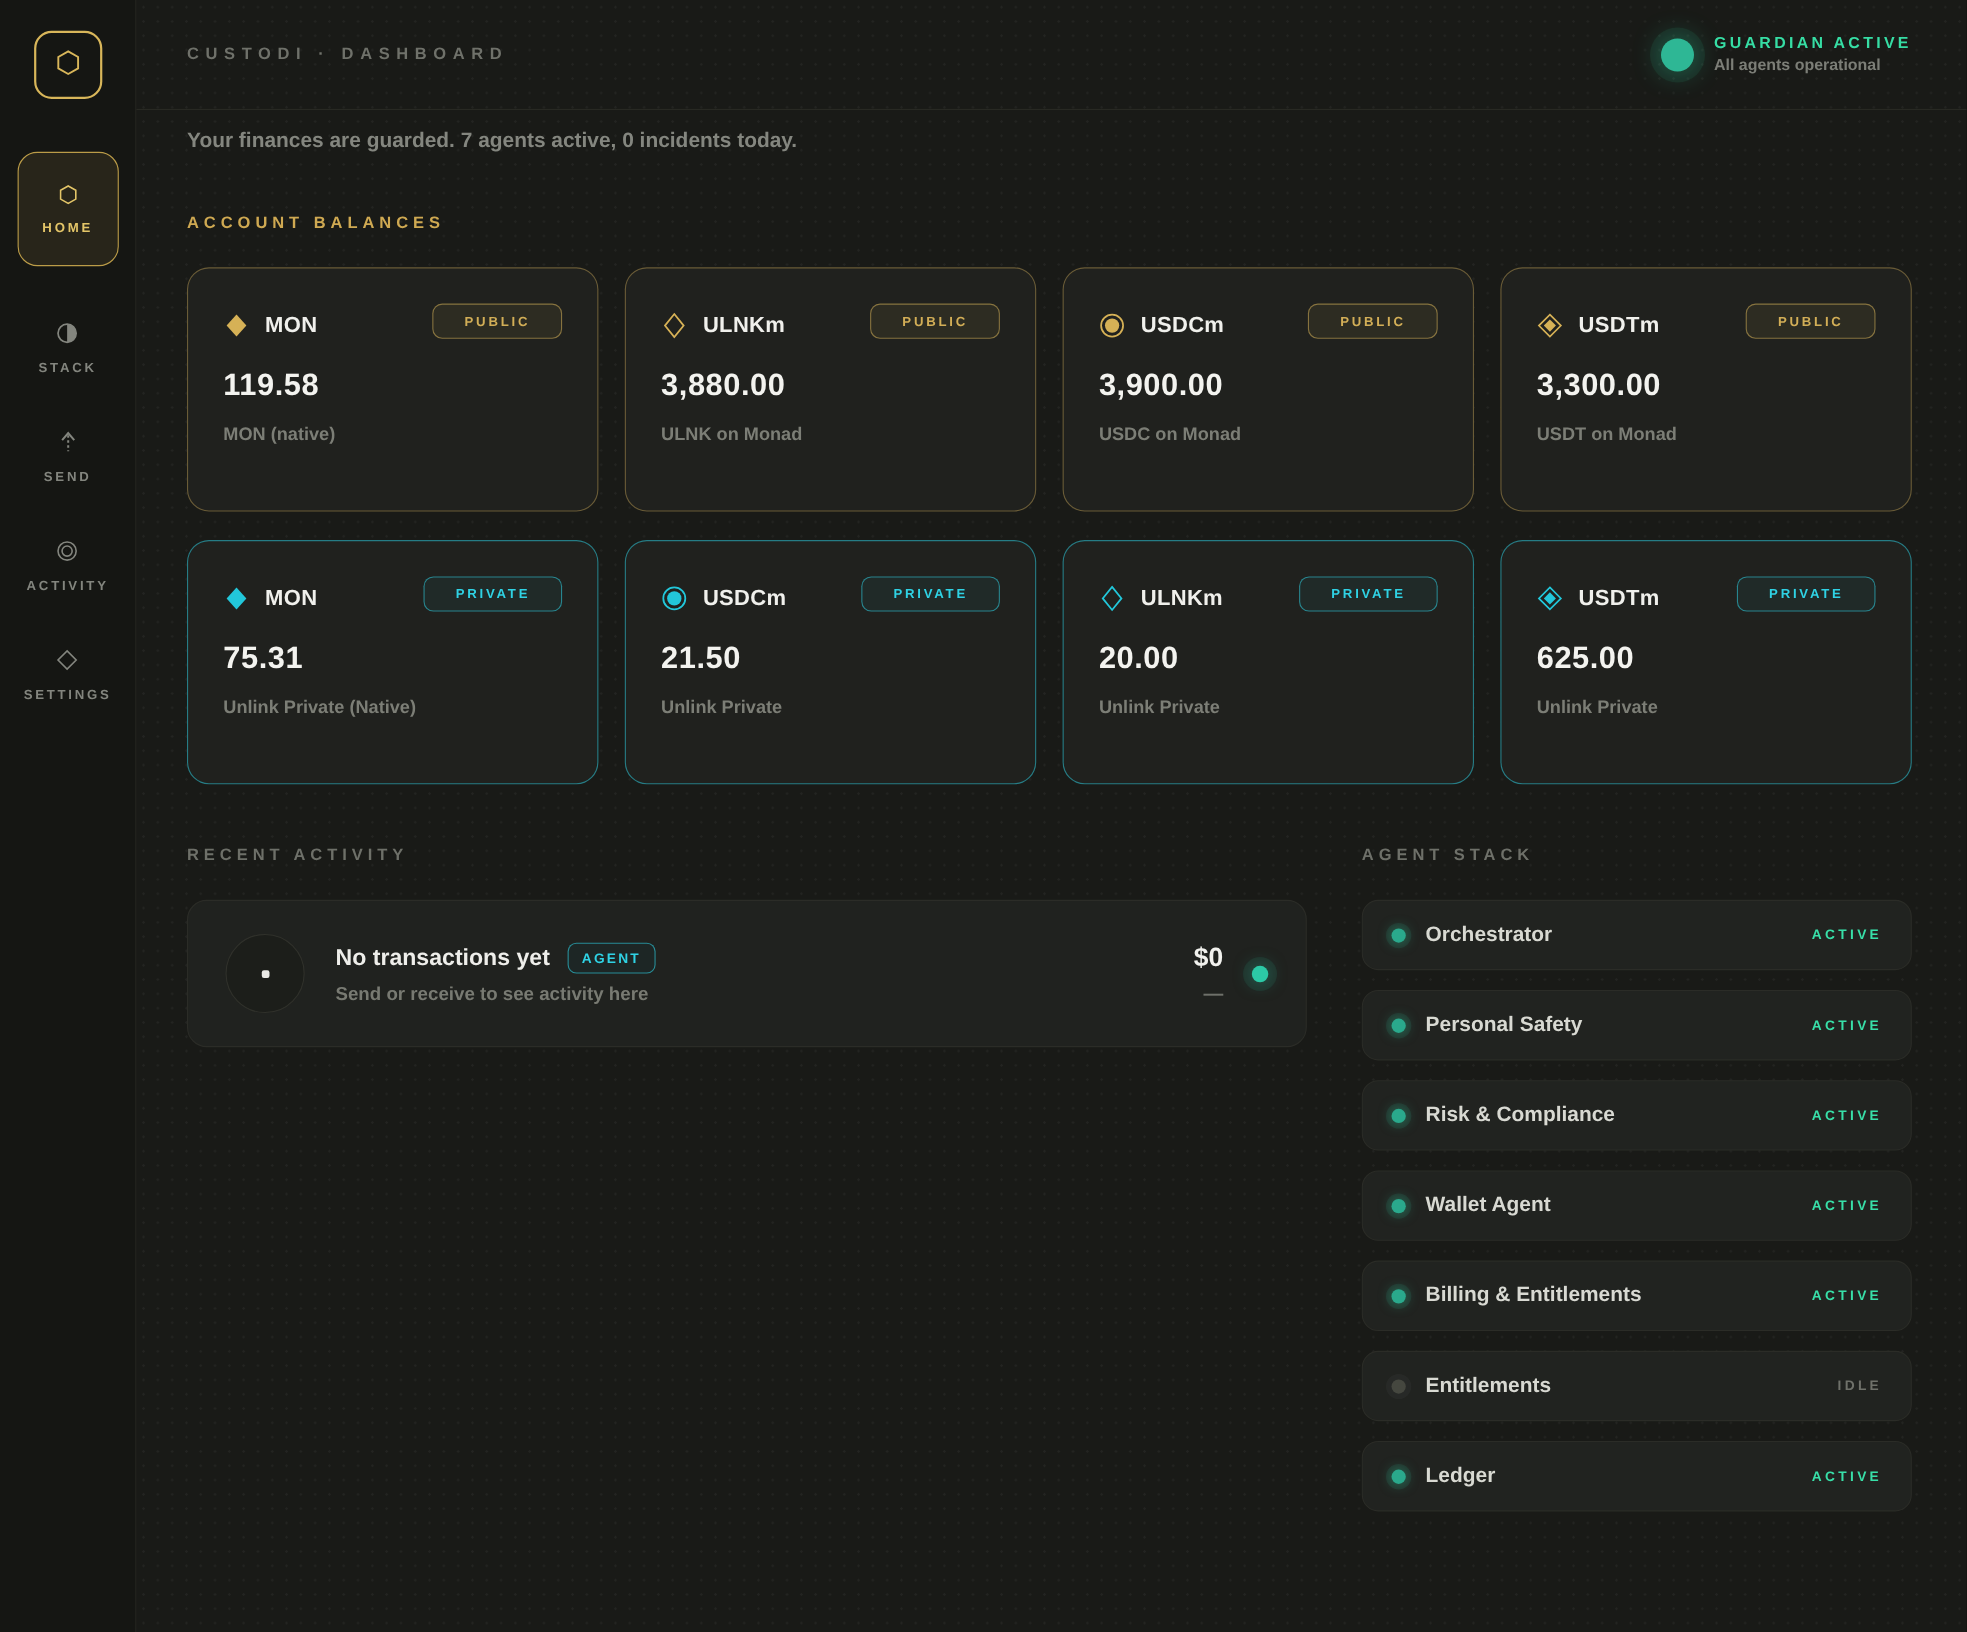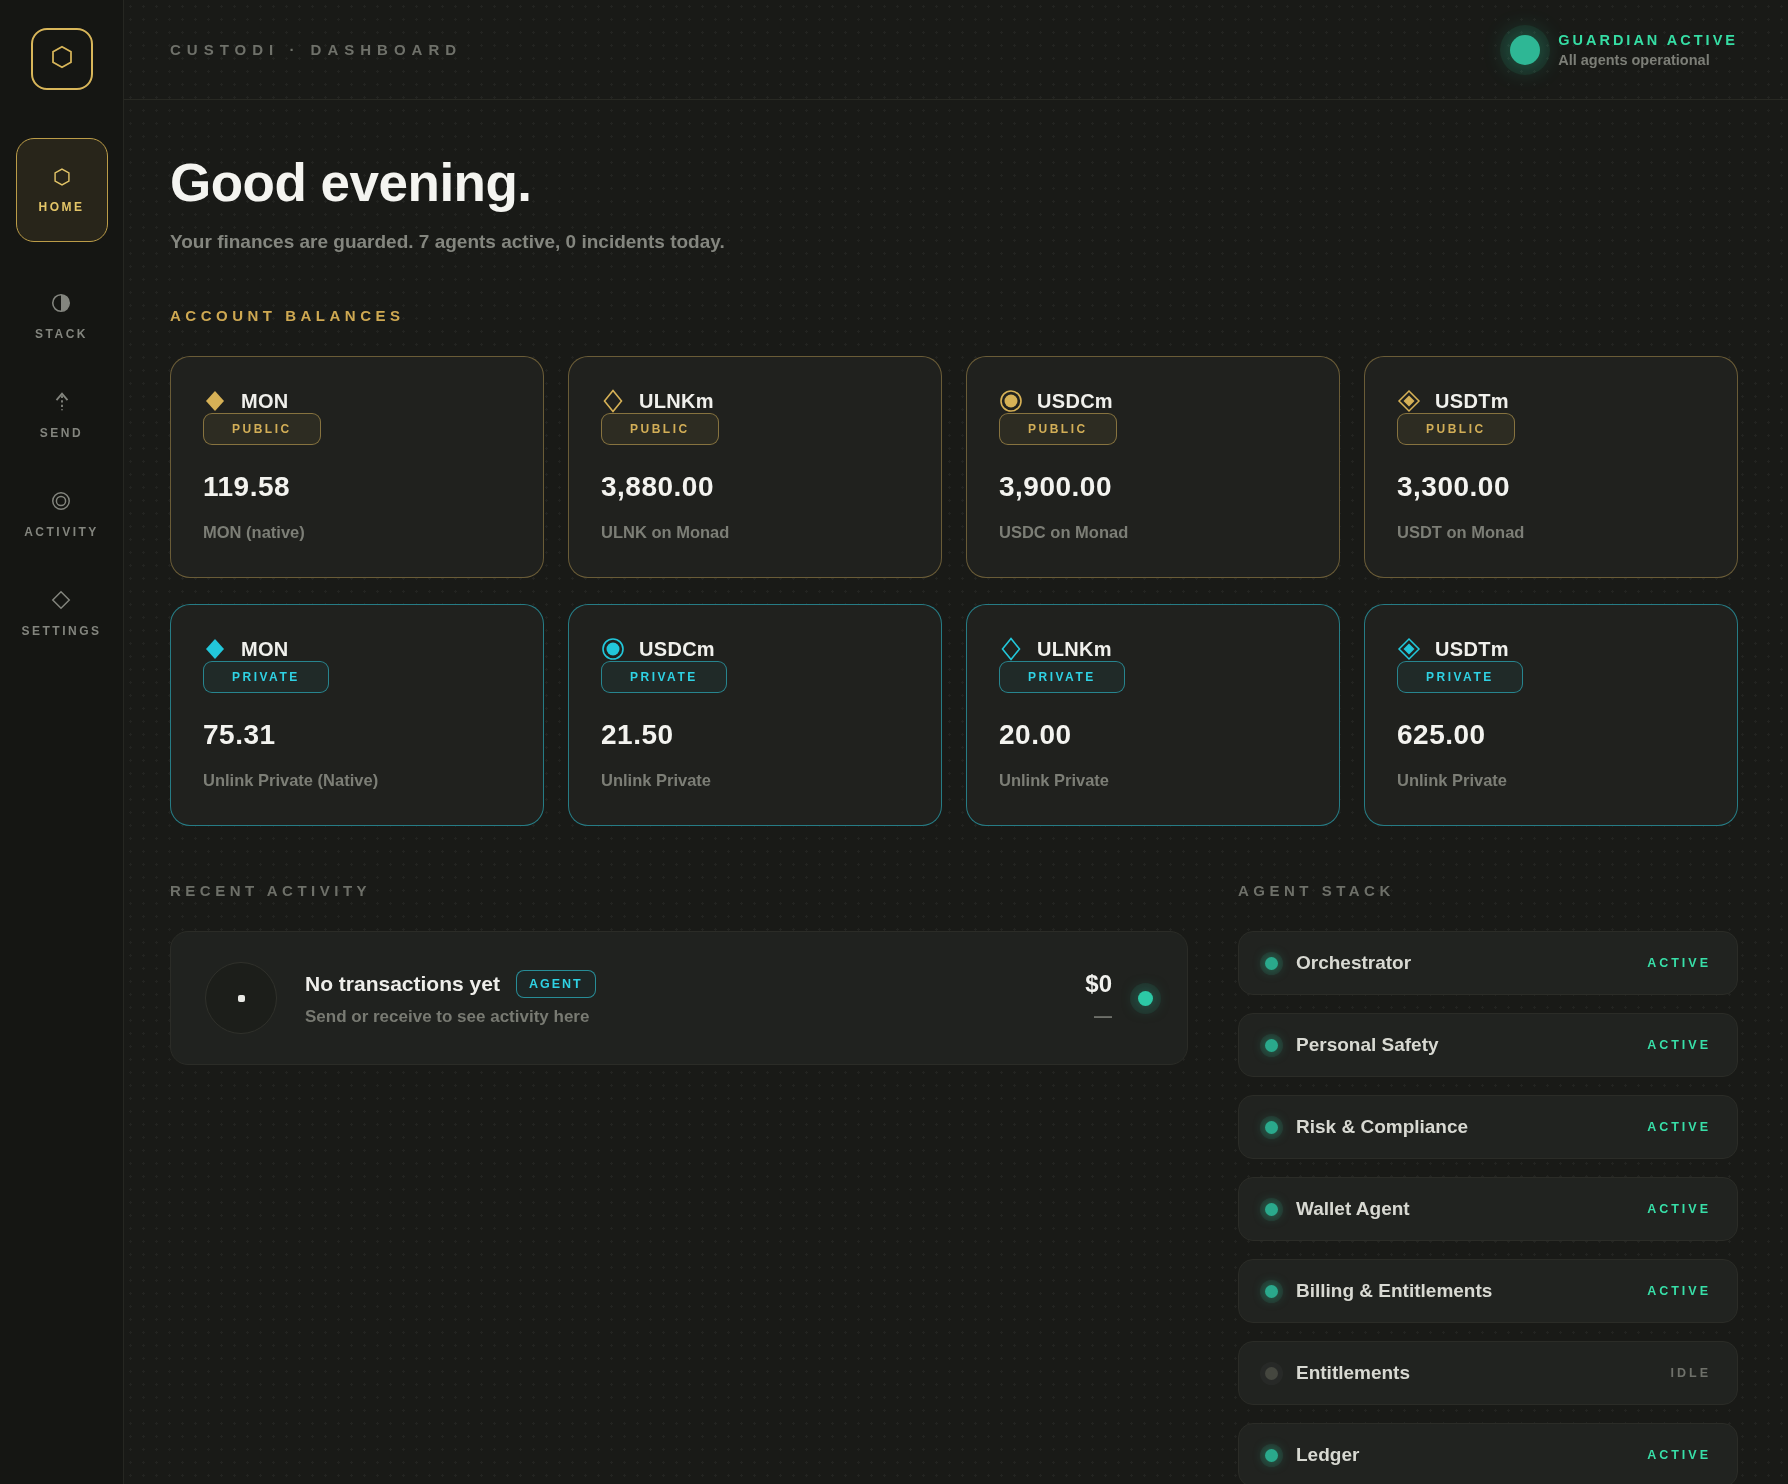--- a/index.html
+++ b/index.html
@@ -40,21 +40,21 @@
 
   .sec-label { font-size:15px; font-weight:800; letter-spacing:4.5px; color:#6e7069; }
   .sec-label.gold { color:#cfa952; margin-top:54px; }
 
   
   .balance-grid { margin-top:32px; display:grid; grid-template-columns:repeat(4,1fr); gap:26px 24px; }
   .balance-card { height:222px; border-radius:20px; background:#20211e; padding:32px 32px 0 32px;
                   cursor:pointer; }
   .balance-card.gold { border:1px solid rgba(210,175,90,0.42); }
   .balance-card.teal { border:1px solid rgba(44,200,218,0.55); }
-  .card-head { display:flex; align-items:flex-start; justify-content:space-between;flex-direction:column; }
+  .card-head { display:flex; align-items:flex-end; justify-content:space-between; }
   .card-token { display:flex; align-items:center; gap:14px; }
   .tok-icon { display:flex; }
   .gold .tok-icon { color:#d6b156; }
   .teal .tok-icon { color:#22c7da; }
   .tok-name { font-size:20px; font-weight:800; color:#f0f0ec; letter-spacing:0.3px; }
   .badge { font-size:12px; font-weight:800; letter-spacing:2.5px; padding:8px 28px; border-radius:9px; }
   .badge.gold-b { color:#d2ae57; border:1px solid rgba(210,174,87,0.55); background:rgba(210,174,87,0.08); }
   .badge.teal-b { color:#2fd2e4; border:1px solid rgba(47,210,228,0.55); background:rgba(47,210,228,0.05); }
   .card-amount { margin-top:26px; font-size:28px; font-weight:800; color:#f3f3ef; letter-spacing:0.5px; }
   .card-note { margin-top:20px; font-size:16.5px; font-weight:700; color:#7c7e76; }
@@ -158,21 +158,20 @@
       <div class="guardian">
         <div class="status-dot"></div>
         <div>
           <div class="guardian-title">GUARDIAN ACTIVE</div>
           <div class="guardian-sub">All agents operational</div>
         </div>
       </div>
     </header>
 
     <div class="content">
-      <h1>Good evening.</h1>
       <div class="subtitle">Your finances are guarded. 7 agents active, 0 incidents today.</div>
 
       <div class="sec-label gold">ACCOUNT BALANCES</div>
 
       <div class="balance-grid">
 
         <div class="balance-card gold">
           <div class="card-head">
             <div class="card-token">
               <span class="tok-icon">

